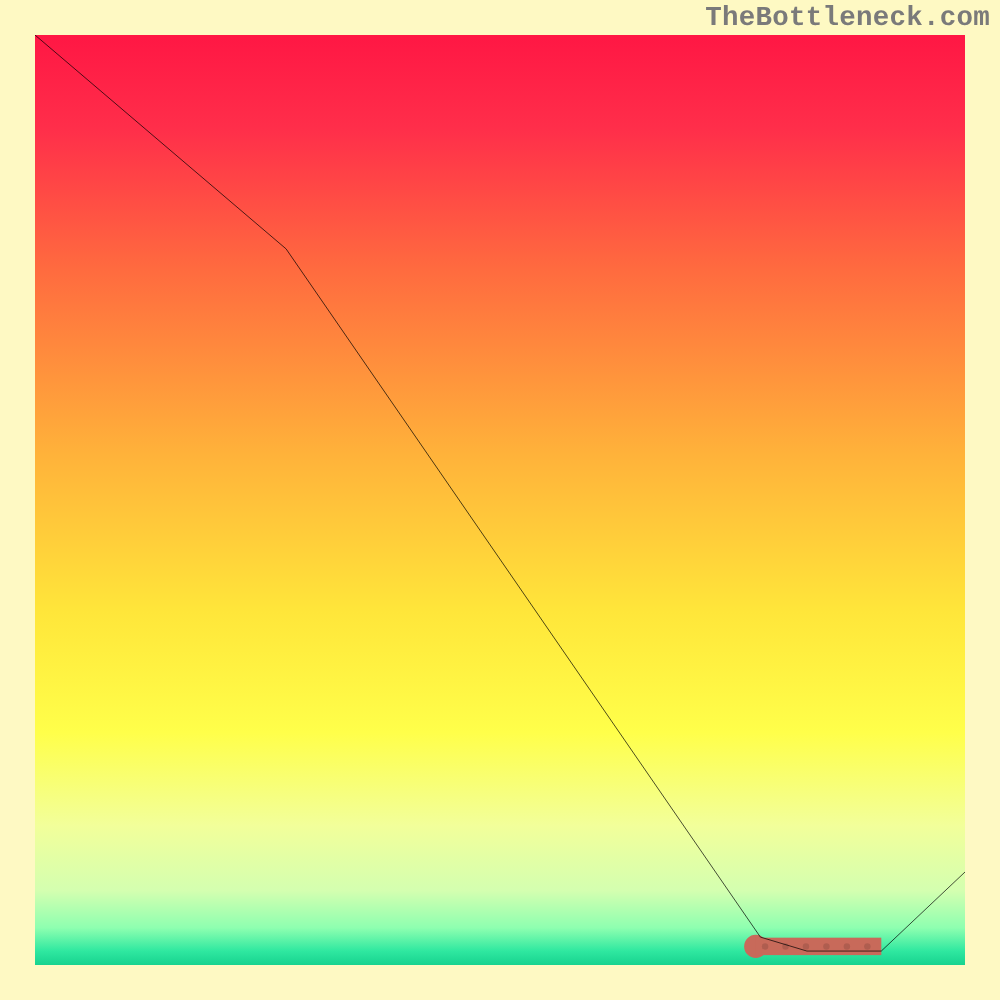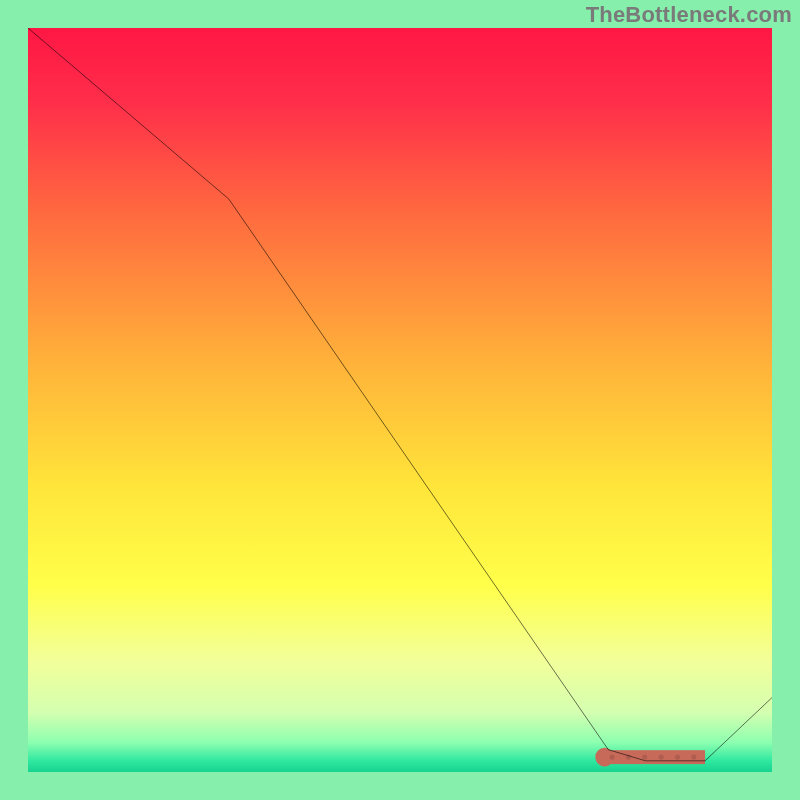--- a/index.html
+++ b/index.html
@@ -7,21 +7,22 @@
     padding: 0;
     width: 800px;
     height: 800px;
     background: #000;
     font-family: Arial, Helvetica, sans-serif;
   }
   .frame {
     position: relative;
     width: 800px;
     height: 800px;
-    background: #86efac;
+    background: #fef9c3;
+    font-family: Liberation Mono, monospace;
   }
   .watermark {
     position: absolute;
     top: 2px;
     right: 8px;
     font-size: 22px;
     font-weight: 600;
     color: #7a7a7a;
     letter-spacing: 0.2px;
   }

